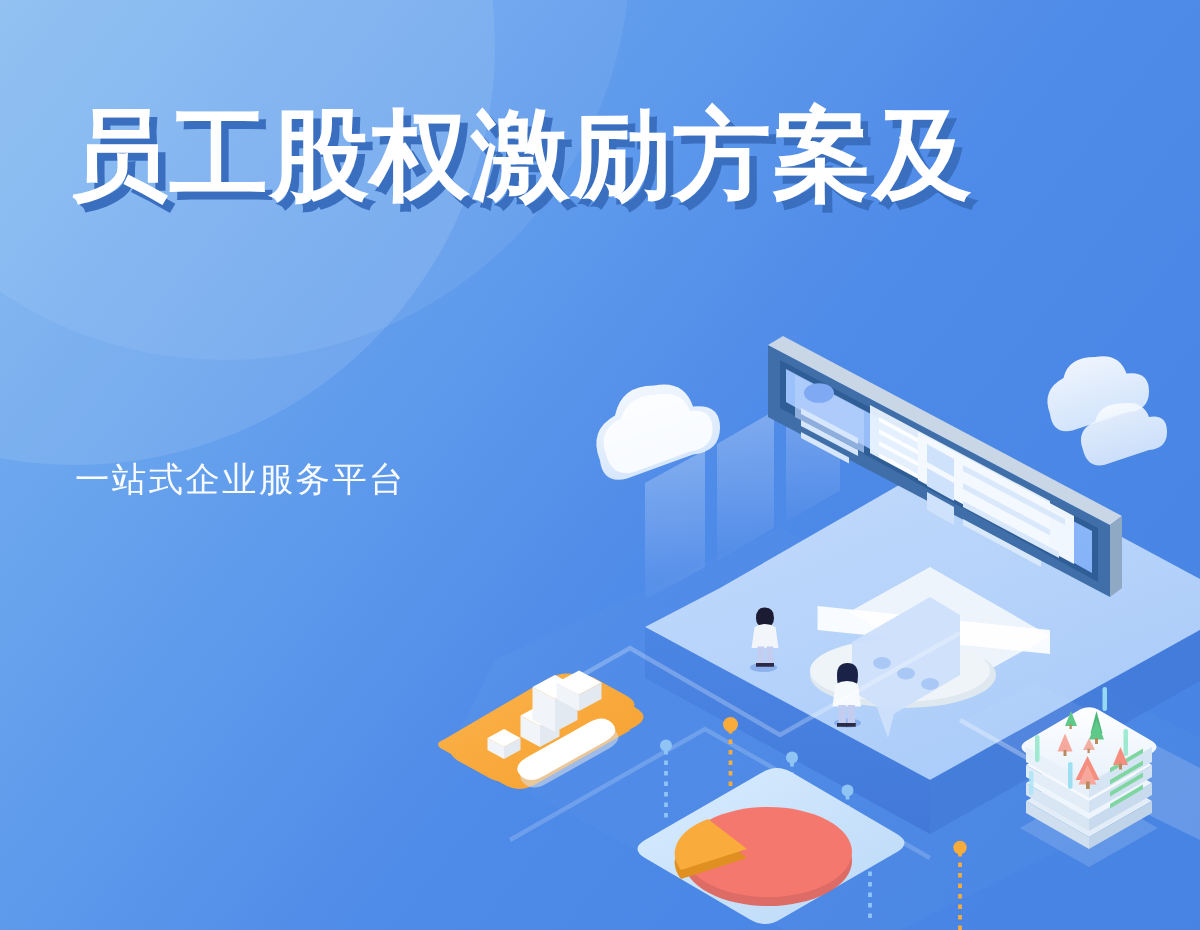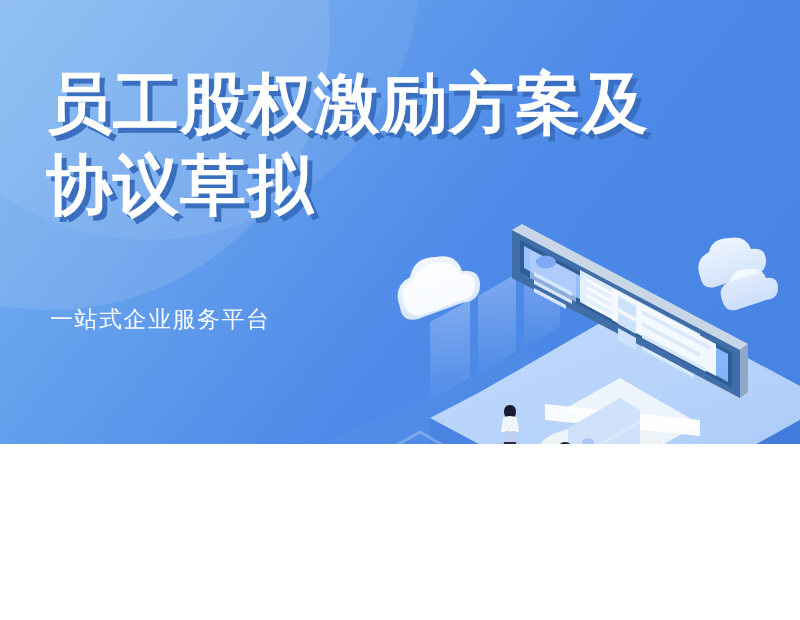--- a/index.html
+++ b/index.html
@@ -9,21 +9,21 @@
   body {
     width: 800px;
     height: 620px;
     overflow: hidden;
     font-family: "Liberation Sans", "DejaVu Sans", sans-serif;
   }
 
   #banner {
     position: relative;
     width: 800px;
-    height: 444px;
+    height: 620px;
     overflow: hidden;
     background: linear-gradient(128deg, #7db6f0 0%, #6aa5ee 22%, #4e8ae8 58%, #4683e2 100%);
   }
 
   
   .bg-circle {
     position: absolute;
     border-radius: 50%;
     pointer-events: none;
   }
@@ -354,20 +354,19 @@
       </g>
       <g>
         <polygon points="714,474 710,484 718,484" fill="#5fc98a"></polygon>
         <rect x="713" y="483" width="1.5" height="3" fill="#b98a5c"></rect>
       </g>
     </g>
   </svg>
 
   <div class="headline">
     <div class="headline-line">员工股权激励方案及</div>
-    <div class="headline-line">协议草拟</div>
   </div>
 
   <div class="subtitle">
     <div class="sub-line">一站式企业服务平台</div>
   </div>
 
 </div>
 
 </body></html>

